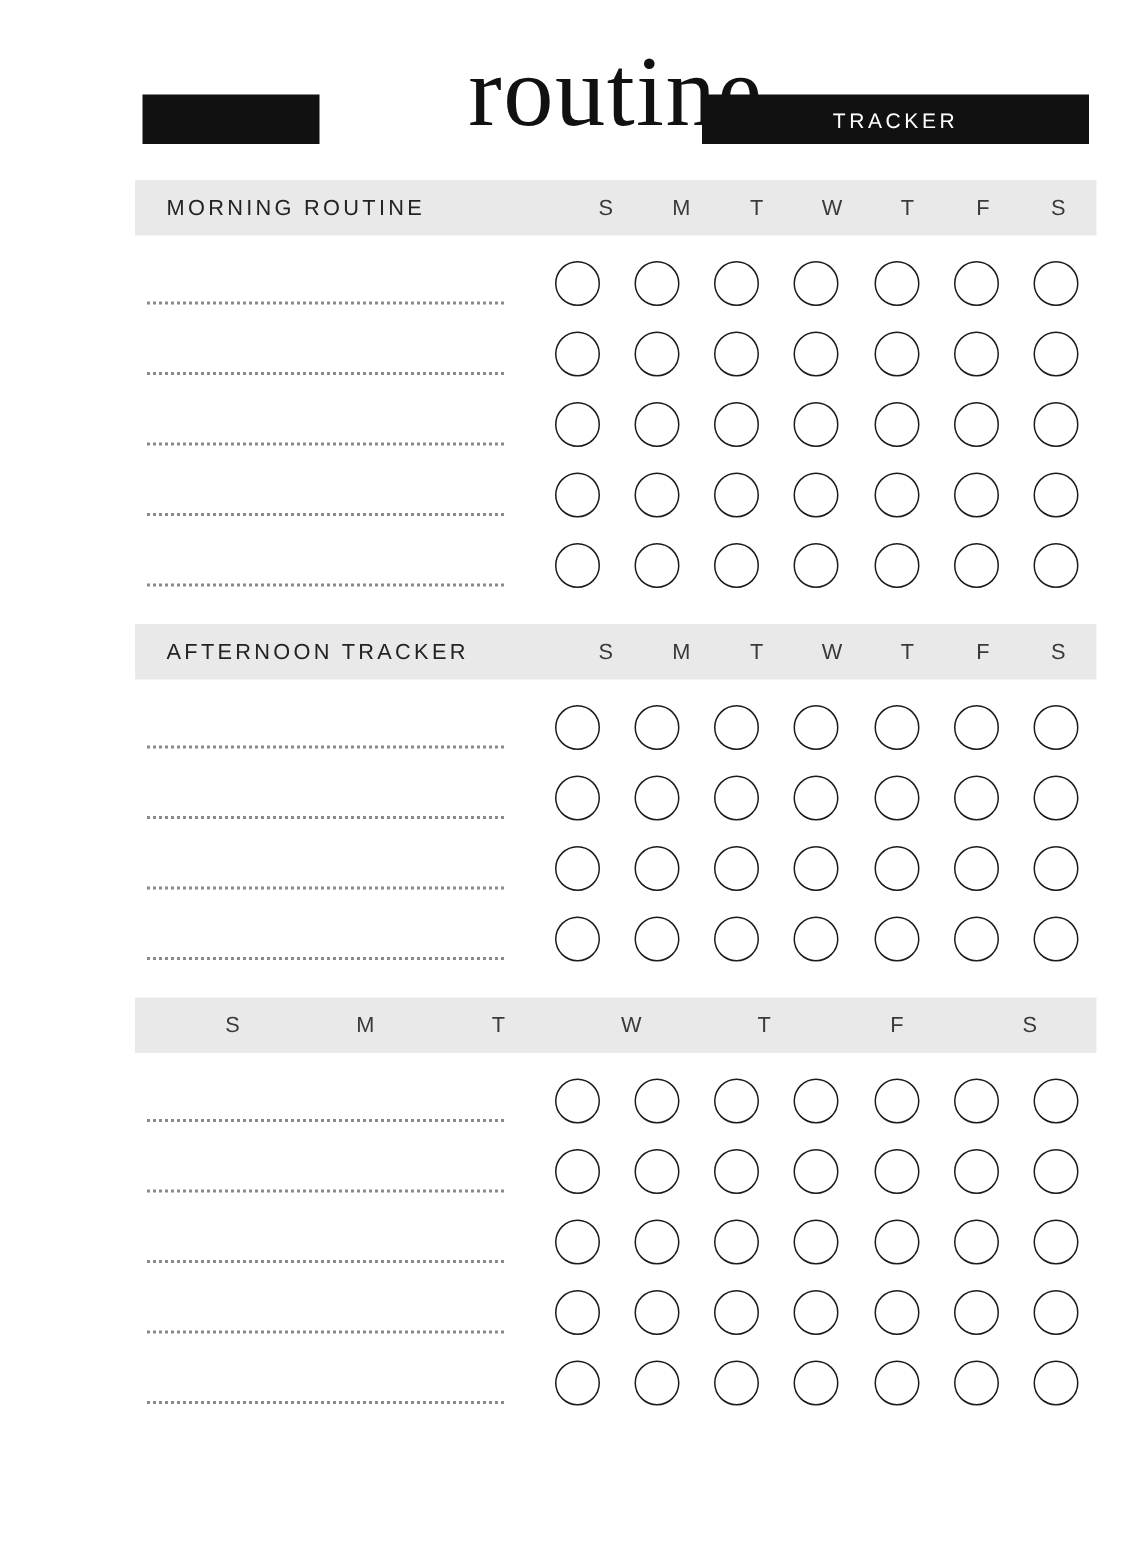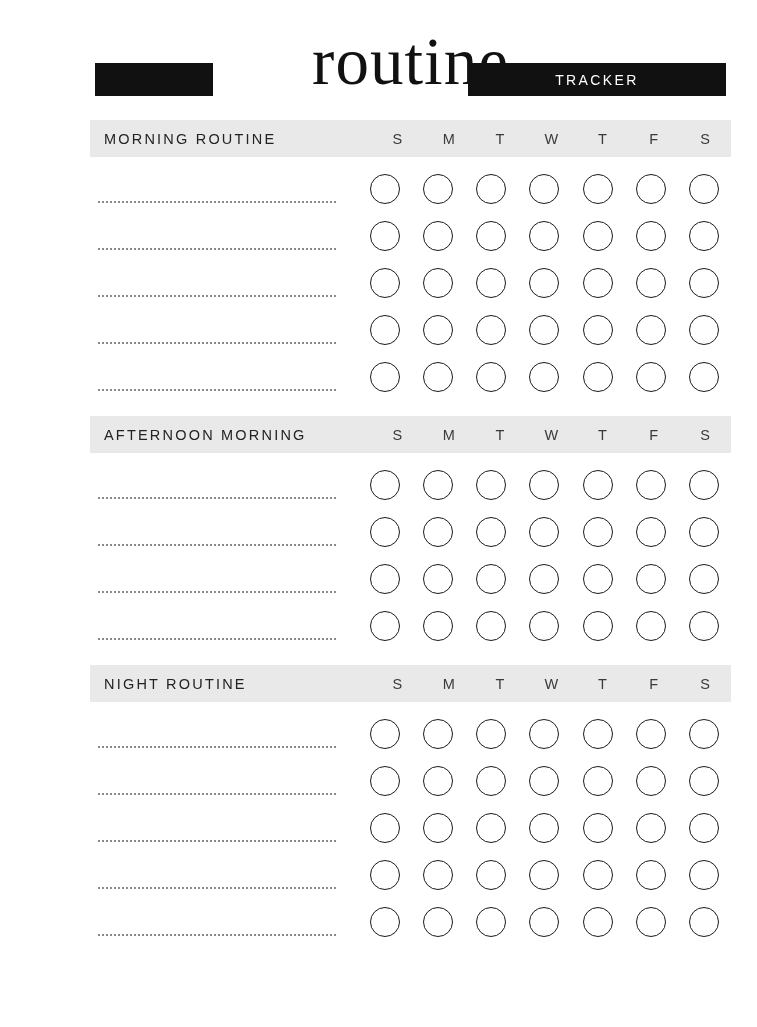--- a/index.html
+++ b/index.html
@@ -72,21 +72,21 @@
 
   
   .section {
     margin-bottom: 6px;
   }
   .section-header {
     background: #e9e9e9;
     height: 37px;
     display: flex;
     align-items: center;
-    padding-left: 14px;
+    padding-left: 21px;
     box-sizing: border-box;
   }
   .section-title {
     font-size: 14.5px;
     letter-spacing: 2.2px;
     color: #232323;
     flex: 0 0 268px;
   }
   .days {
     display: flex;
@@ -306,21 +306,21 @@
               <div class="cellwrap">
                 <div class="circle"></div>
               </div>
             </div>
           </div>
         </div>
       </div>
       <div class="gap-sm"></div>
       <div class="section">
         <div class="section-header">
-          <div class="section-title">AFTERNOON MORNING</div>
+          <div class="section-title">AFTERNOON TRACKER</div>
           <div class="days">
             <div class="day">S</div>
             <div class="day">M</div>
             <div class="day">T</div>
             <div class="day">W</div>
             <div class="day">T</div>
             <div class="day">F</div>
             <div class="day">S</div>
           </div>
         </div>
@@ -435,21 +435,20 @@
               <div class="cellwrap">
                 <div class="circle"></div>
               </div>
             </div>
           </div>
         </div>
       </div>
       <div class="gap-sm"></div>
       <div class="section">
         <div class="section-header">
-          <div class="section-title">NIGHT ROUTINE</div>
           <div class="days">
             <div class="day">S</div>
             <div class="day">M</div>
             <div class="day">T</div>
             <div class="day">W</div>
             <div class="day">T</div>
             <div class="day">F</div>
             <div class="day">S</div>
           </div>
         </div>

